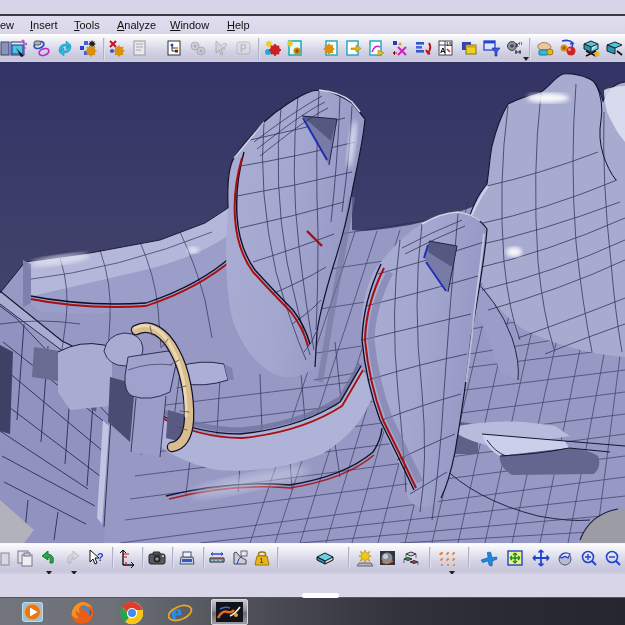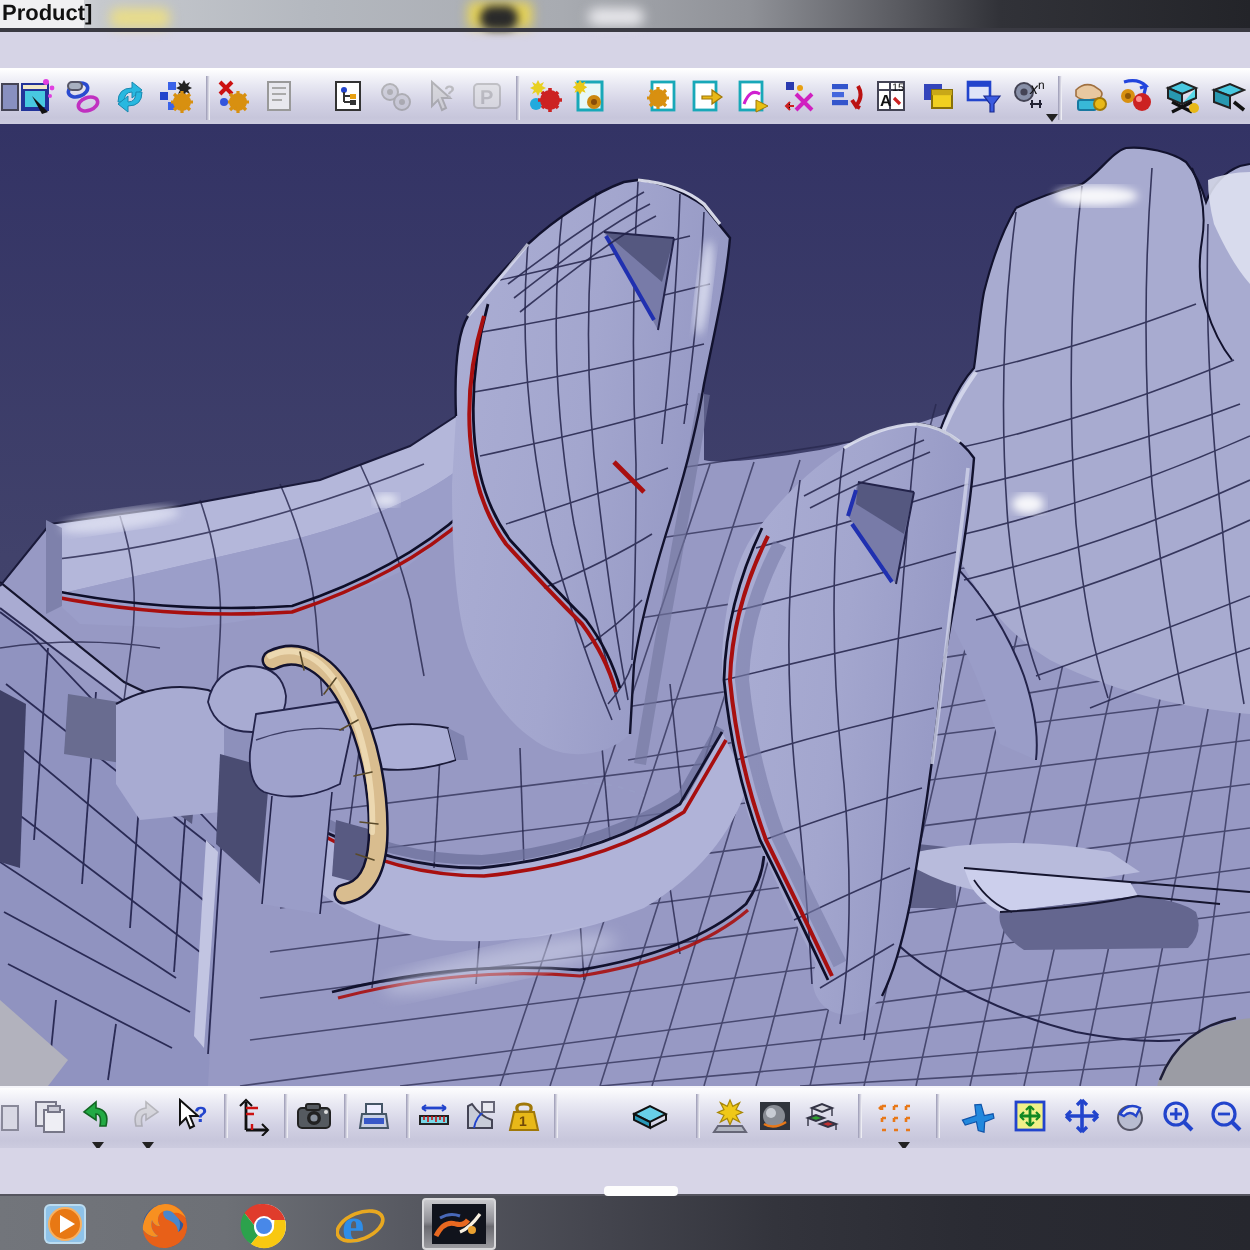--- a/index.html
+++ b/index.html
@@ -17,29 +17,29 @@
 .ic2{position:absolute;top:5px;width:18px;height:19px;}
 #statusbar{left:0;top:574px;width:625px;height:23px;background:#d7d5e7;border-bottom:1px solid #55555f;}
 #notch{left:302px;top:593px;width:37px;height:5px;background:#fdfdfd;border-radius:2px;}
 #taskbar{left:0;top:598px;width:625px;height:27px;background:linear-gradient(90deg,#72757b 0%,#6d7076 18%,#585a62 32%,#44454e 48%,#33343c 62%,#2a2b33 78%,#26272e 100%);}
 #taskbar .ticon{position:absolute;top:3px;width:26px;height:23px;}
 #appbtn{position:absolute;left:211px;top:1px;width:37px;height:26px;background:linear-gradient(180deg,#c9c9cd,#8e8e94 45%,#6a6a70 55%,#9b9ba0);border-radius:2px;border:1px solid #d8d8db;box-sizing:border-box;}
 #appbtn .inner{position:absolute;left:4px;top:2px;width:27px;height:20px;background:#15151b;overflow:hidden;}
 </style></head>
 <body>
 <div id="page">
-  <div class="abs" id="titlebar">
-    <div class="blob" style="left:55px;top:4px;width:30px;height:10px;background:#e8dc8a;border-radius:4px;"></div>
-    <div class="blob" style="left:234px;top:1px;width:32px;height:13px;background:#e8d455;border-radius:2px;"></div>
-    <div class="blob" style="left:240px;top:3px;width:19px;height:12px;background:#2a2a2a;border-radius:8px;filter:blur(2px);"></div>
-    <div class="blob" style="left:294px;top:4px;width:28px;height:9px;background:#e6e6ea;border-radius:5px;"></div>
-    <div style="position:absolute;left:0;top:0;width:42px;height:14px;background:#f0f0f2;"></div>
-    <span id="ttext">Product]</span>
+  <div class="abs" id="tbline"></div>
+  <div class="abs" id="menubar">
+    <span style="left:0px">ew</span>
+    <span style="left:30px"><u>I</u>nsert</span>
+    <span style="left:74px"><u>T</u>ools</span>
+    <span style="left:117px"><u>A</u>nalyze</span>
+    <span style="left:170px"><u>W</u>indow</span>
+    <span style="left:227px"><u>H</u>elp</span>
   </div>
-  <div class="abs" id="tbline"></div>
   <div class="abs tbar" id="toolbar">
     <div class="ic" style="left:-8px"><svg width="18" height="19">
           <rect x="9" y="3" width="8" height="13" fill="#8890c0" stroke="#445"></rect>
         </svg></div>
     <div class="ic" style="left:10px"><svg width="18" height="19">
           <rect x="1" y="3" width="13" height="13" fill="#f0e8c8" stroke="#223399"></rect>
           <rect x="2" y="6" width="11" height="9" fill="#48c8e0" stroke="#223399"></rect>
           <path d="M6,9 L14,17 L11,18 Z" fill="#111"></path>
           <circle cx="13" cy="2" r="1.5" fill="#e040e0"></circle>
           <circle cx="16" cy="5" r="1.2" fill="#e040e0"></circle>

